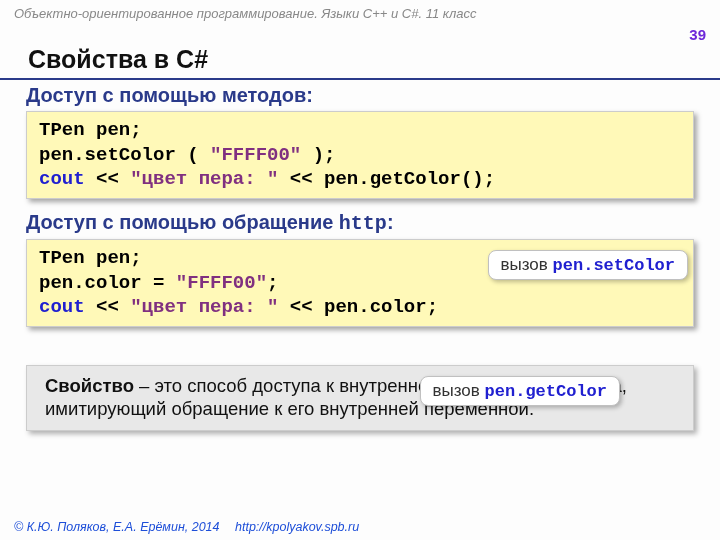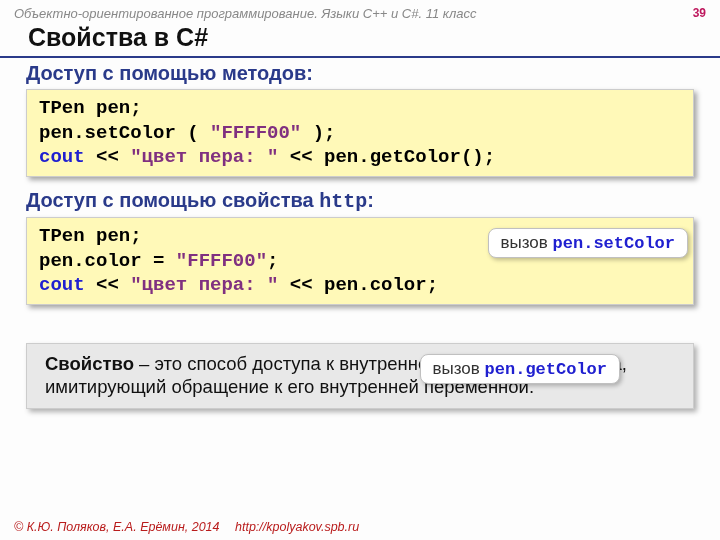--- a/index.html
+++ b/index.html
@@ -16,22 +16,23 @@
     display: flex;
     justify-content: space-between;
     align-items: flex-start;
     color: #888;
     font-size: 13px;
     font-style: italic;
   }
   .page-num {
     font-weight: bold;
     font-style: normal;
-    font-size: 12px;
-    color: #be185d;
+    font-size: 15px;
+    color: #6d28d9;
+    margin-top: 20px;
   }
   .title {
     font-size: 25px;
     font-weight: bold;
     color: #111;
     padding: 0 14px 4px 28px;
     border-bottom: 2px solid #2a3a8a;
     margin-bottom: 0;
   }
   .content { padding: 0 26px; position: relative; }
@@ -78,21 +79,21 @@
     margin-top: 38px;
     color: #111;
   }
   .defbox .term { font-weight: bold; }
   .footer {
     position: absolute;
     bottom: 6px;
     left: 14px;
     font-size: 12.5px;
     font-style: italic;
-    color: #b91c1c;
+    color: #1d4ed8;
   }
   .footer .url { font-style: italic; margin-left: 12px; }
 </style>
 </head>
 <body>
 
 <div class="header">
   <span>Объектно-ориентированное программирование. Языки C++ и C#. 11 класс</span>
   <span class="page-num">39</span>
 </div>
@@ -102,21 +103,21 @@
 <div class="content">
   <div class="subhead">
     <span>Доступ с помощью методов</span><span>:</span>
   </div>
 
   <div class="codebox"><span class="plain">TPen pen;</span>
 <span class="plain">pen.setColor</span><span class="plain"> </span><span class="plain">(</span><span class="str"> "FFFF00" </span><span class="plain">);</span>
 <span class="kw-blue">cout</span><span class="plain"> &lt;&lt; </span><span class="str">"цвет пера: "</span><span class="plain"> &lt;&lt; pen.getColor();</span></div>
 
   <div class="subhead">
-    <span>Доступ с помощью свойства </span><span class="mono">http</span><span>:</span>
+    <span>Доступ с помощью обращение </span><span class="mono">http</span><span>:</span>
   </div>
 
   <div class="codebox"><span class="plain">TPen pen;</span>
 <span class="plain">pen.color</span><span class="plain"> = </span><span class="str">"FFFF00"</span><span class="plain">;</span>
 <span class="kw-blue">cout</span><span class="plain"> &lt;&lt; </span><span class="str">"цвет пера: "</span><span class="plain"> &lt;&lt; pen.color;</span></div>
 
   <div class="callout" style="top:292px; right:100px;">
     <span class="lbl">вызов </span><span class="mono">pen.getColor</span>
   </div>
 

